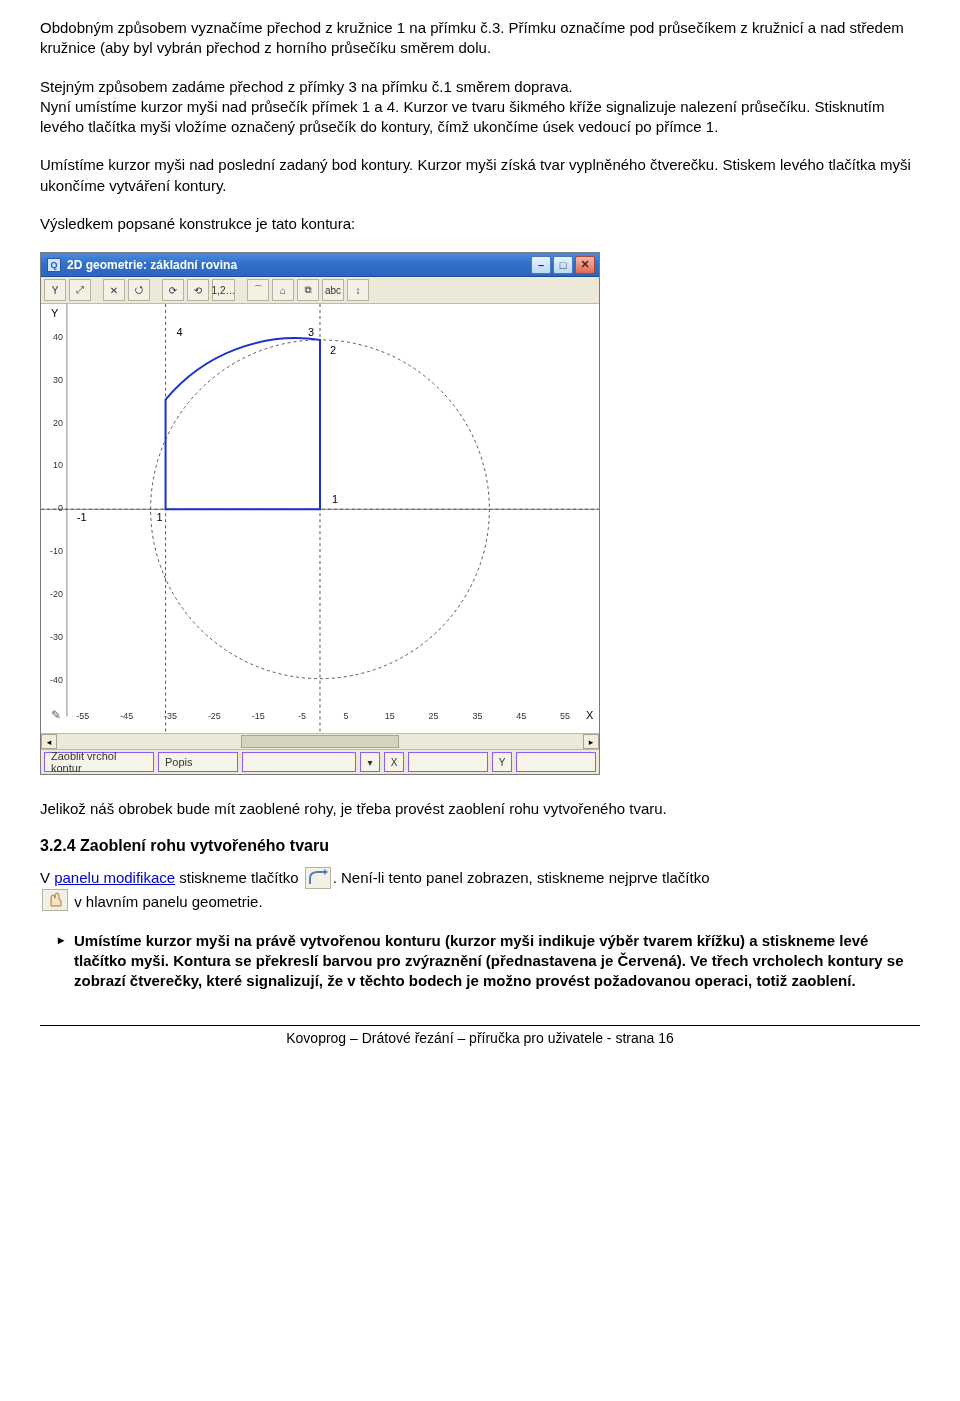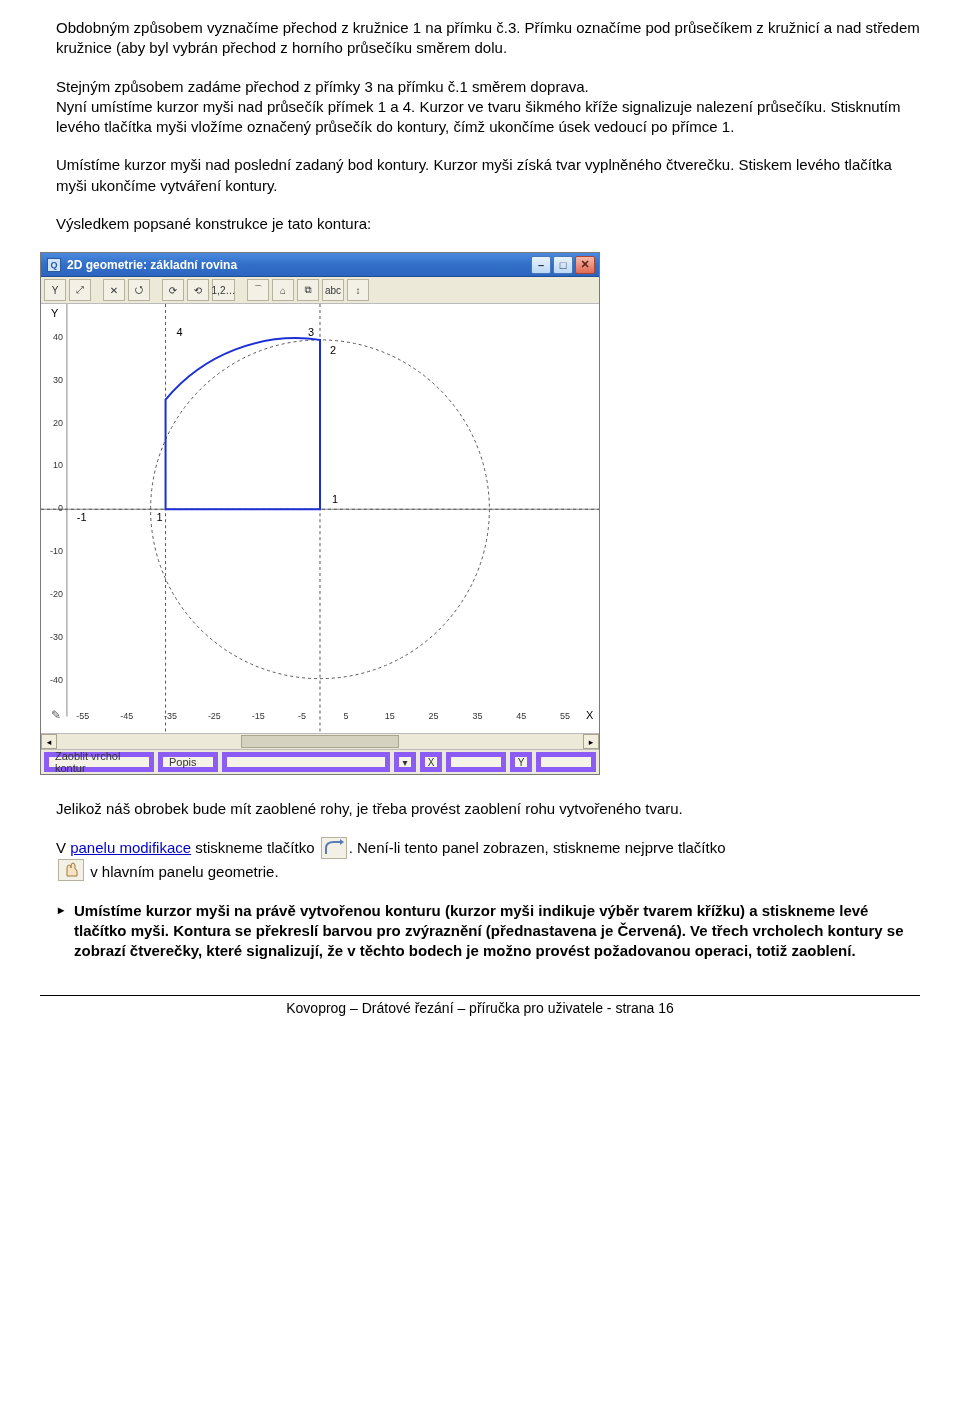--- a/index.html
+++ b/index.html
@@ -9,21 +9,21 @@
     font-family: Arial, Helvetica, sans-serif;
     font-size: 15px;
     color: #000;
     background: #fff;
     width: 960px;
   }
   .page {
     padding: 18px 40px 10px 40px;
   }
   p {
-    margin: 0 0 18px 16px;
+    margin: 0 0 18px 0;
     line-height: 1.35;
   }
   .link {
     color: #0000cc;
   }
   h3 {
     font-size: 16px;
     font-weight: bold;
     margin: 6px 0 12px 0;
   }
@@ -109,28 +109,28 @@
   .sthumb { position:absolute; left:35%; top:1px; bottom:1px; width:30%; background:#d5d2c0; border:1px solid #a8a48e; }
 
   .statusbar {
     display: flex;
     gap: 4px;
     padding: 2px 3px;
     background: #ece9d8;
   }
   .sfield {
     background: #f6f4e9;
-    border: 5px solid #8b5cf6;
+    border: 1px solid #8b5cf6;
     height: 20px;
     font-size: 11px;
     display: flex; align-items: center;
     padding: 0 6px;
     color: #333;
   }
-  .sfield.small { width: 60px; }
+  .sfield.small { width: 80px; }
   .sfield.med { width: 110px; }
   .sfield.big { flex: 1; }
   .sfield.btn { width: 20px; justify-content: center; font-size:10px; }
 
   .inline-icon {
     display: inline-block;
     vertical-align: -6px;
     width: 26px; height: 22px;
     background: #f3f1e6;
     border: 1px solid #b5b29f;
@@ -289,20 +289,21 @@
         <div class="sfield btn">X</div>
         <div class="sfield small"></div>
         <div class="sfield btn">Y</div>
         <div class="sfield small"></div>
       </div>
     </div>
   </div>
 
   <p>Jelikož náš obrobek bude mít zaoblené rohy, je třeba provést zaoblení rohu vytvořeného tvaru.</p>
 
+  <h3>3.2.4 Zaoblení rohu vytvořeného tvaru</h3>
 
   <p>
     <span>V </span><a href="#" class="link">panelu modifikace</a><span> stiskneme tlačítko </span>
     <span class="inline-icon">
       <svg width="24" height="20" viewBox="0 0 24 20">
           <path d="M4 16 L4 10 Q4 4 12 4 L20 4" stroke="#5b7bb5" stroke-width="2" fill="none"></path>
           <path d="M18 1 L22 4 L18 7 Z" fill="#5b7bb5"></path>
         </svg>
     </span><span>. Není-li tento panel zobrazen, stiskneme nejprve tlačítko</span>
     <br>

